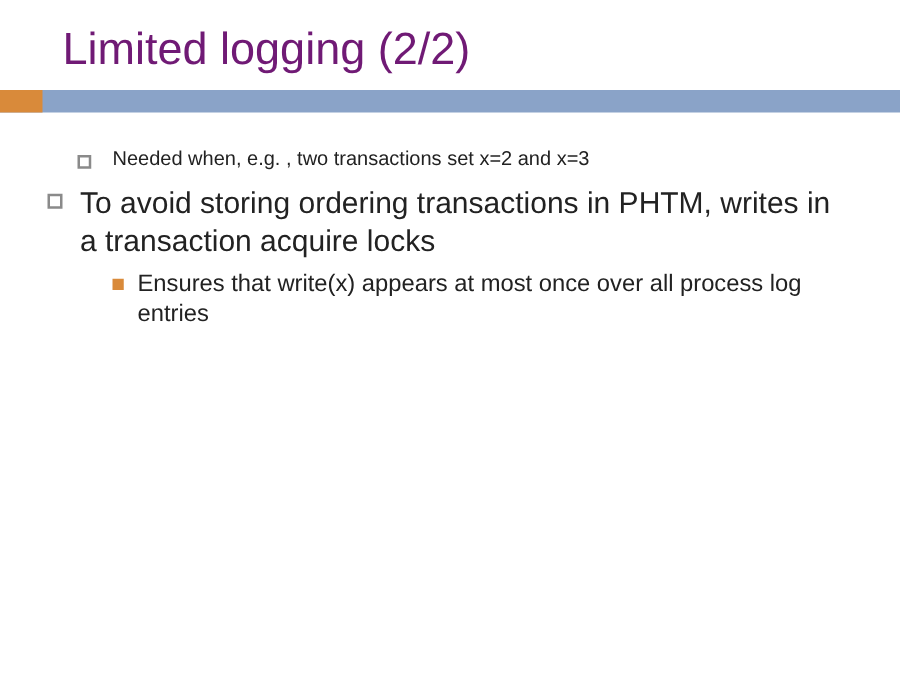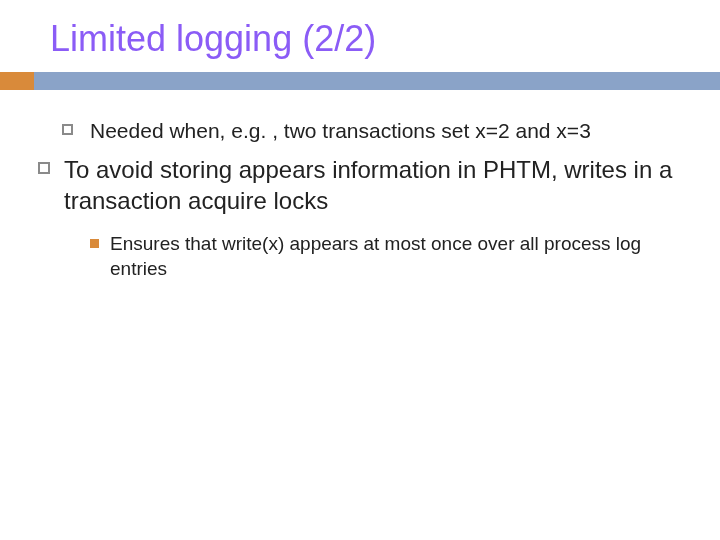--- a/index.html
+++ b/index.html
@@ -14,21 +14,21 @@
   }
   .slide {
     position: relative;
     width: 720px;
     height: 540px;
     box-sizing: border-box;
   }
   .title {
     font-size: 36px;
     font-weight: normal;
-    color: #8b5cf6;
+    color: #701a75;
     padding: 18px 0 12px 50px;
   }
   .bar {
     width: 100%;
     height: 18px;
     background: #8aa3c8;
   }
   .accent {
     position: absolute;
     left: 0;
@@ -53,36 +53,36 @@
     top: 7px;
     width: 12px;
     height: 12px;
     border: 2px solid #8a8a8a;
     box-sizing: border-box;
   }
   .bullet-l2 {
     position: relative;
     padding-left: 28px;
     margin: 4px 0 10px 26px;
-    font-size: 21px;
+    font-size: 16px;
   }
   .bullet-l2::before {
     content: "";
     position: absolute;
     left: 0;
     top: 6px;
     width: 11px;
     height: 11px;
     border: 2px solid #8a8a8a;
     box-sizing: border-box;
   }
   .bullet-l3 {
     position: relative;
     padding-left: 22px;
-    margin: 16px 0 6px 52px;
+    margin: 6px 0 6px 52px;
     font-size: 19px;
   }
   .bullet-l3::before {
     content: "";
     position: absolute;
     left: 2px;
     top: 7px;
     width: 9px;
     height: 9px;
     background: #d98a3a;
@@ -99,20 +99,20 @@
     <div class="accent"></div>
   </div>
 
   <div class="content">
 
     <div class="bullet-l2">
       <span>Needed when, e.g. , two transactions set x=2 and x=3</span>
     </div>
 
     <div class="bullet-l1">
-      <span>To avoid storing appears information in PHTM, writes in a transaction acquire locks</span>
+      <span>To avoid storing ordering transactions in PHTM, writes in a transaction acquire locks</span>
     </div>
     <div class="bullet-l3">
       <span>Ensures that write(x) appears at most once over all process log entries</span>
     </div>
 
   </div>
 </div>
 
 </body></html>

